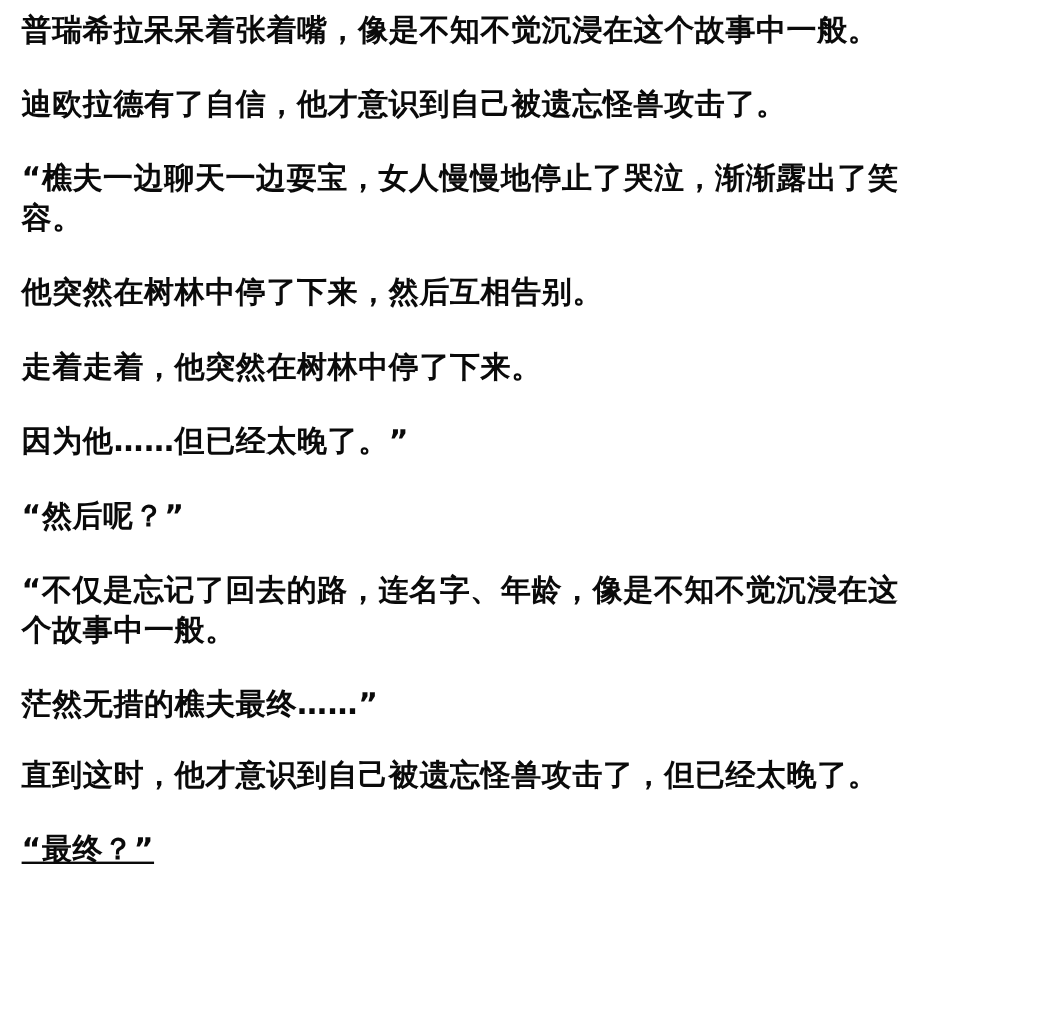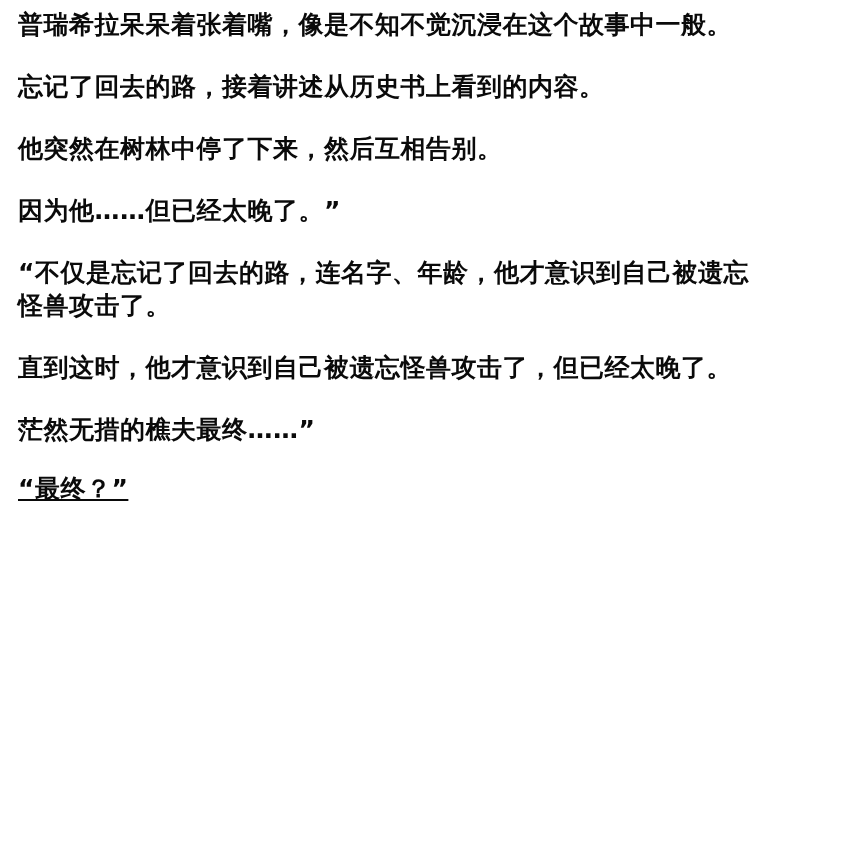--- a/index.html
+++ b/index.html
@@ -39,20 +39,23 @@
   .para:last-child {
     margin-bottom: 0;
     text-decoration: underline;
   }
 </style>
 </head>
 <body>
 
 <div class="page">
   <p class="para">普瑞希拉呆呆着张着嘴，像是不知不觉沉浸在这个故事中一般。</p>
-  <p class="para">忘记了回去的路，接着讲述从历史书上看到的内容。</p>
+  <p class="para">迪欧拉德有了自信，他才意识到自己被遗忘怪兽攻击了。</p>
+  <p class="para">“樵夫一边聊天一边耍宝，女人慢慢地停止了哭泣，渐渐露出了笑容。</p>
   <p class="para">他突然在树林中停了下来，然后互相告别。</p>
+  <p class="para">走着走着，他突然在树林中停了下来。</p>
   <p class="para">因为他……但已经太晚了。”</p>
-  <p class="para">“不仅是忘记了回去的路，连名字、年龄，他才意识到自己被遗忘怪兽攻击了。</p>
+  <p class="para">“然后呢？”</p>
+  <p class="para">“不仅是忘记了回去的路，连名字、年龄，像是不知不觉沉浸在这个故事中一般。</p>
+  <p class="para tight">茫然无措的樵夫最终……”</p>
   <p class="para">直到这时，他才意识到自己被遗忘怪兽攻击了，但已经太晚了。</p>
-  <p class="para tight">茫然无措的樵夫最终……”</p>
   <p class="para">“最终？”</p>
 </div>
 
 </body></html>

